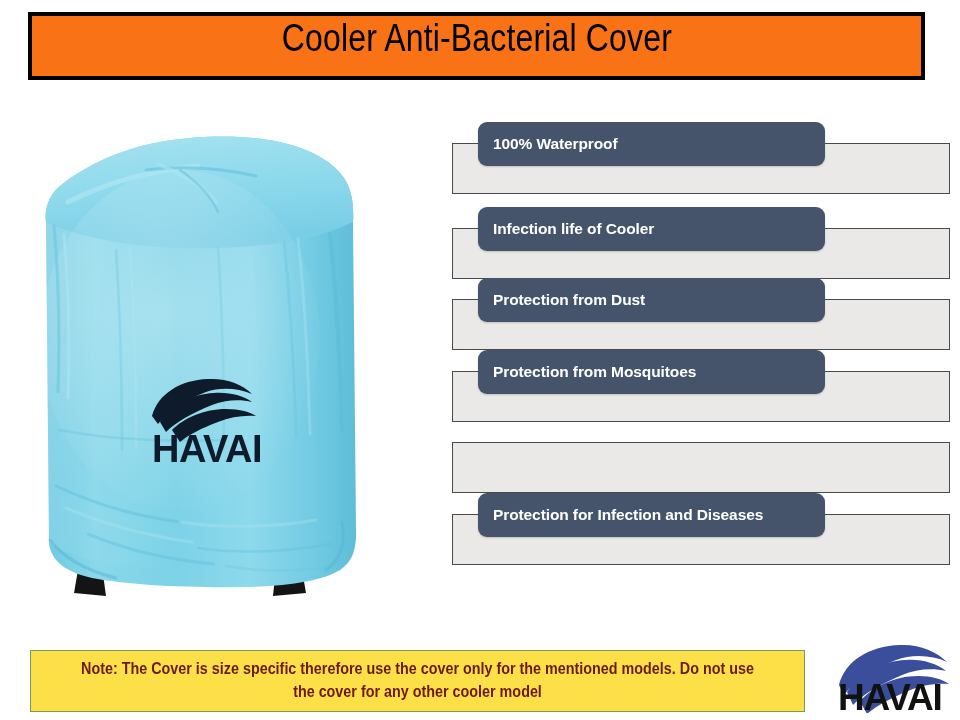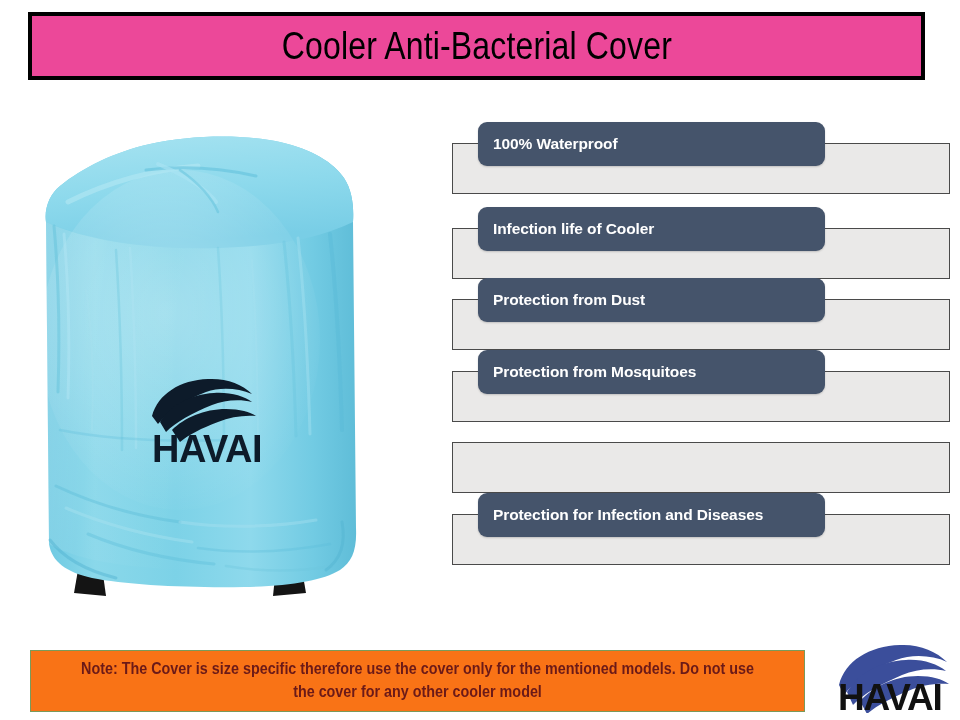--- a/index.html
+++ b/index.html
@@ -18,23 +18,22 @@
 
   
   #title-box {
     position: absolute;
     left: 28px;
     top: 12px;
     width: 897px;
     height: 68px;
     border: 4px solid #000000;
     box-sizing: border-box;
-    background: #ec4899;
+    background: #f97316;
     display: flex;
-    align-items: center;
     justify-content: center;
   }
   #title-text {
     font-size: 39px;
     font-weight: 400;
     color: #000000;
     letter-spacing: 0.2px;
     transform: scaleX(0.82);
     transform-origin: center center;
     white-space: nowrap;
@@ -101,21 +100,21 @@
 
   
   #note-box {
     position: absolute;
     left: 30px;
     top: 650px;
     width: 775px;
     height: 62px;
     border: 1px solid #7a9a5a;
     box-sizing: border-box;
-    background: #f97316;
+    background: #fde047;
     display: flex;
     align-items: center;
     justify-content: center;
     padding: 0 8px;
   }
   #note-text {
     color: #6b1a18;
     font-size: 15.6px;
     font-weight: bold;
     line-height: 1.45;

